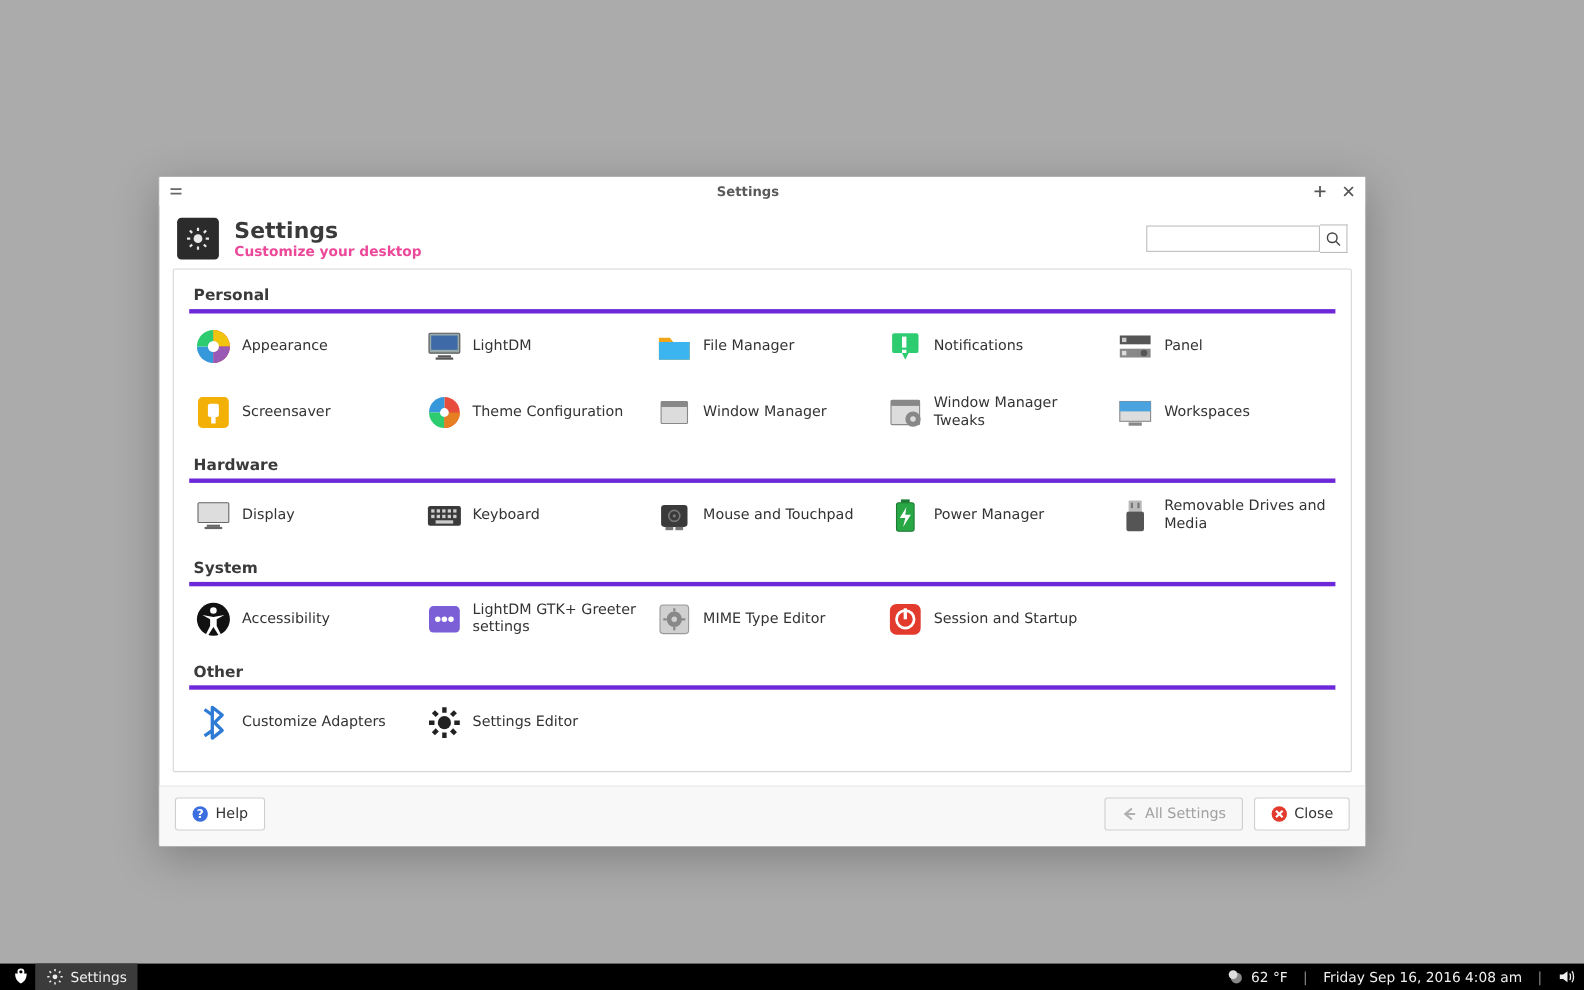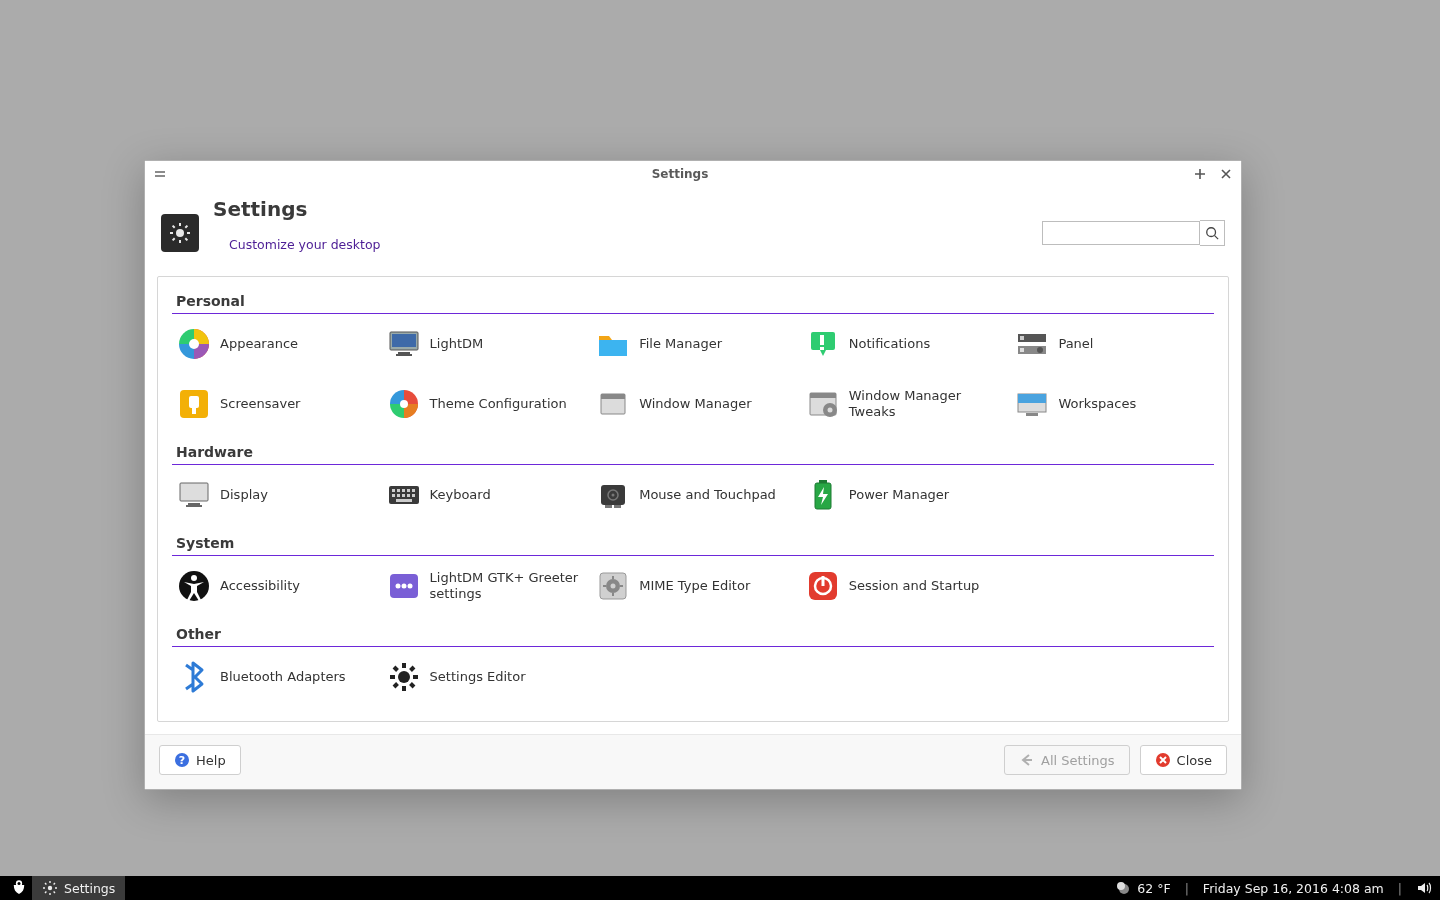--- a/index.html
+++ b/index.html
@@ -13,30 +13,30 @@
             padding:0 8px;font-size:12px;color:#5a5a5a;background:#fff;}
   .titlebar .left,.titlebar .right{display:flex;align-items:center;gap:12px;}
   .tb-btn{width:14px;height:14px;display:flex;align-items:center;justify-content:center;color:#555;
           cursor:pointer;font-weight:bold;}
   .titlebar .title{font-weight:600;}
 
   .header{display:flex;align-items:center;padding:10px 16px 8px 16px;gap:14px;}
   .header-icon{width:38px;height:38px;background:#2b2b2b;border-radius:4px;display:flex;
                align-items:center;justify-content:center;}
   .header-text h1{margin:0;font-size:20px;font-weight:700;color:#3a3a3a;}
-  .header-text p{margin:16px;font-size:12.5px;color:#4c1d95;}
+  .header-text p{margin:0;font-size:12.5px;color:#ec4899;font-weight:bold;}
   .search-wrap{margin-left:auto;display:flex;align-items:center;}
   .search{width:148px;height:22px;border:1px solid #bdbdbd;background:#fff;padding:0 4px;outline:none;}
   .search-btn{width:24px;height:24px;display:flex;align-items:center;justify-content:center;
               border:1px solid #bdbdbd;border-left:none;background:#fff;}
 
   .content-wrap{padding:0 12px 12px 12px;}
   .content{border:1px solid #d6d6d6;border-radius:2px;padding:6px 14px 14px 14px;background:#fff;}
   .category-title{font-weight:700;font-size:14px;margin:6px 0 0 0;padding:4px 4px;color:#3a3a3a;
-                  border-bottom:1px solid #6d28d9;}
+                  border-bottom:4px solid #6d28d9;}
 
   .grid{display:grid;grid-template-columns:repeat(5,1fr);column-gap:6px;}
   .item{display:flex;align-items:center;gap:8px;padding:8px 4px;cursor:pointer;border-radius:3px;min-height:44px;}
   .item .icon{width:36px;height:36px;flex:0 0 36px;display:flex;align-items:center;justify-content:center;}
   .item .icon svg{width:36px;height:36px;}
   .item .lbl{font-size:13px;color:#333;line-height:1.25;}
 
   .buttonbar{display:flex;align-items:center;padding:10px 14px 14px 14px;gap:10px;background:#f8f8f8;
              border-top:1px solid #e8e8e8;}
   .spacer{flex:1;}
@@ -222,20 +222,28 @@
               <div class="lbl">Mouse and Touchpad</div>
             </div>
             <div class="item">
               <div class="icon">
                 <svg viewBox="0 0 36 36">
                   <use href="#ic-power-manager"></use>
                 </svg>
               </div>
               <div class="lbl">Power Manager</div>
             </div>
+            <div class="item">
+              <div class="icon">
+                <svg viewBox="0 0 36 36">
+                  <use href="#ic-removable-media"></use>
+                </svg>
+              </div>
+              <div class="lbl">Removable Drives and Media</div>
+            </div>
           </div>
           <div class="category-title">System</div>
           <div class="grid">
             <div class="item">
               <div class="icon">
                 <svg viewBox="0 0 36 36">
                   <use href="#ic-accessibility"></use>
                 </svg>
               </div>
               <div class="lbl">Accessibility</div>
@@ -266,21 +274,21 @@
             </div>
           </div>
           <div class="category-title">Other</div>
           <div class="grid">
             <div class="item">
               <div class="icon">
                 <svg viewBox="0 0 36 36">
                   <use href="#ic-bluetooth-adapters"></use>
                 </svg>
               </div>
-              <div class="lbl">Bluetooth Adapters</div>
+              <div class="lbl">Customize Adapters</div>
             </div>
             <div class="item">
               <div class="icon">
                 <svg viewBox="0 0 36 36">
                   <use href="#ic-settings-editor"></use>
                 </svg>
               </div>
               <div class="lbl">Settings Editor</div>
             </div>
           </div>

